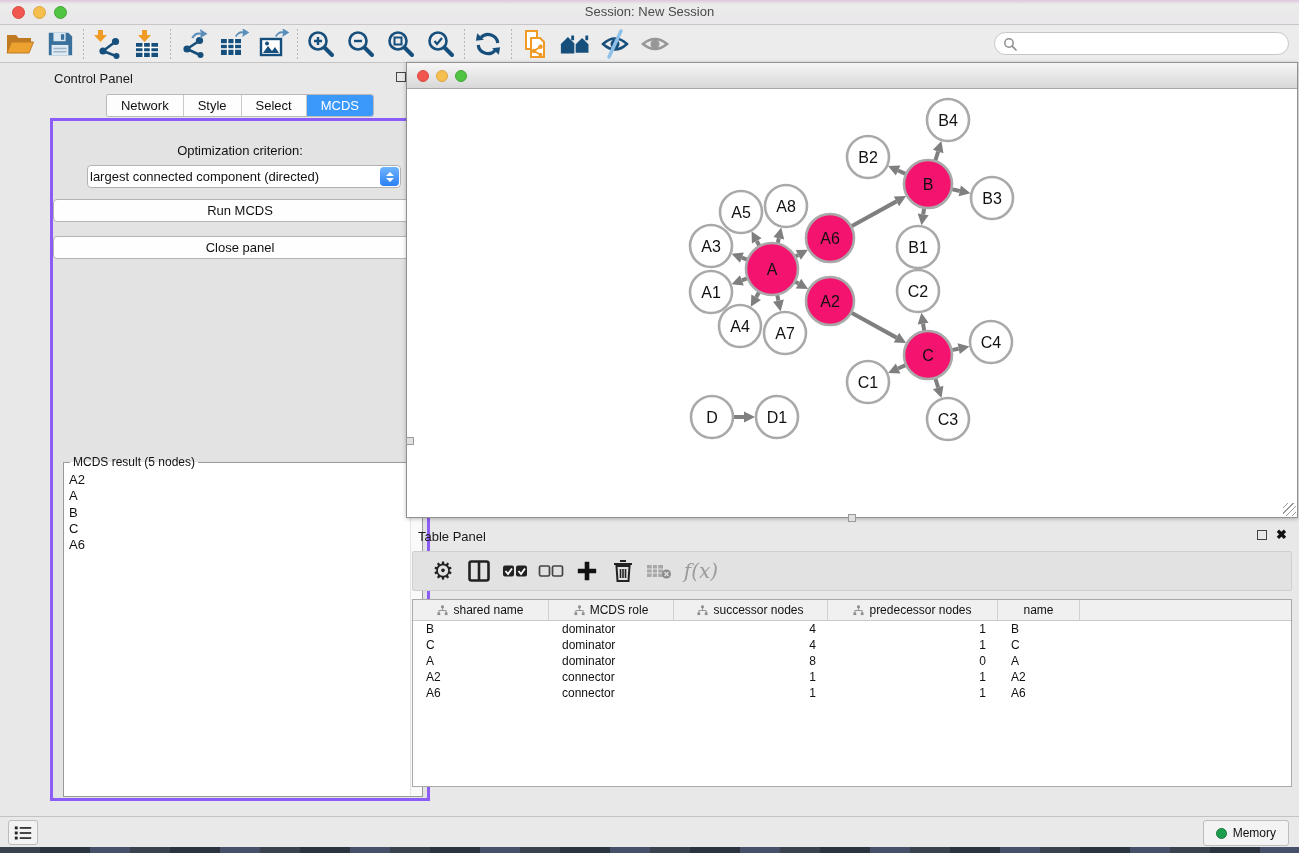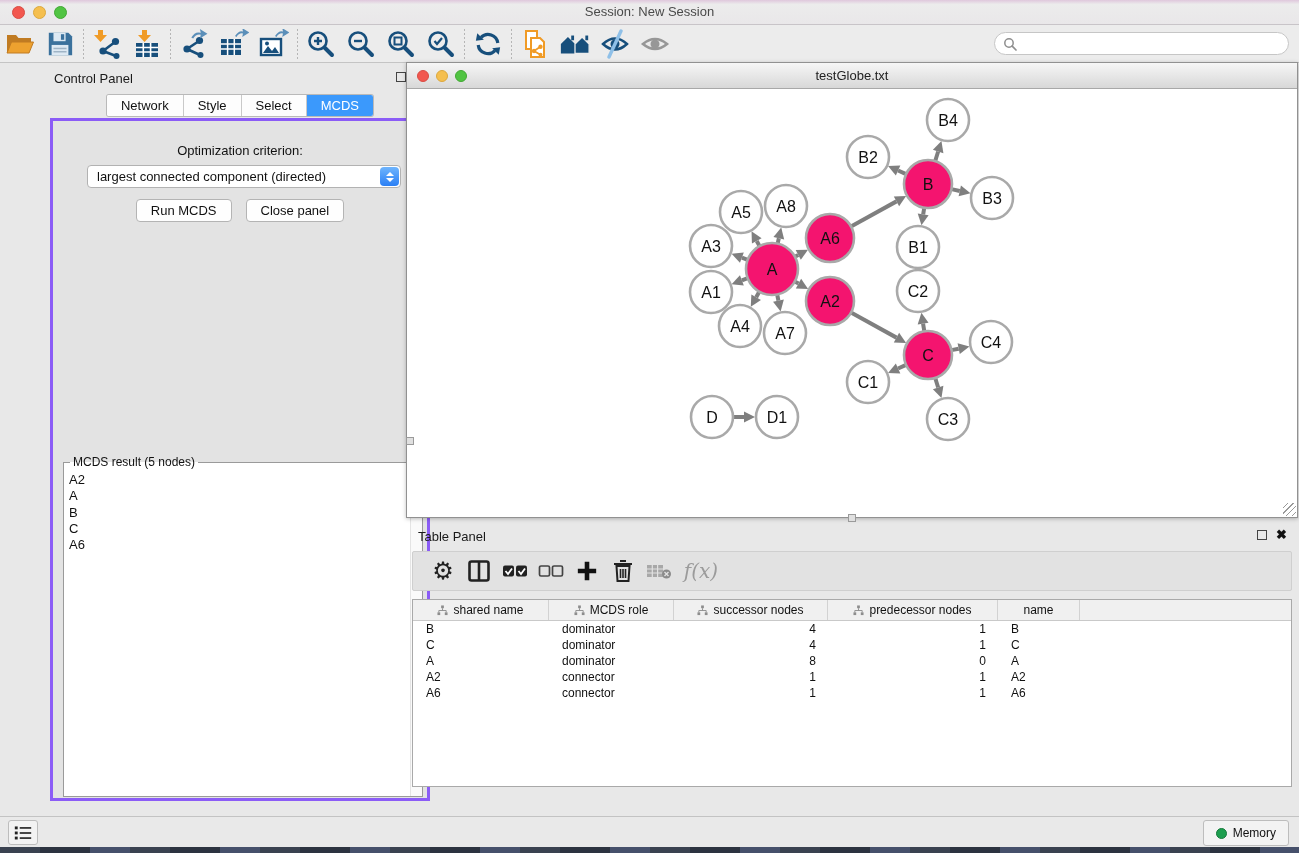--- a/index.html
+++ b/index.html
@@ -44,28 +44,28 @@
   .tabrow { position:absolute; top:32px; left:0; width:100%; display:flex; justify-content:center; }
   .seg { display:flex; border-radius:2px; overflow:hidden; box-shadow:0 0 0 1px #b9b9b9; background:#fff; }
   .seg .tab { padding:3px 14px; font-size:13px; color:#111; background:#fdfdfd; border-right:1px solid #c9c9c9; cursor:default;}
   .seg .tab:last-child { border-right:none; }
   .seg .tab.active { background:#3b99fc; color:#fff; }
   #cp-body { position:absolute; left:8px; top:55px; width:380px; height:683px;
     background:#e3e3e3; border:3px solid #8b5cf6; }
   #opt-label { position:absolute; top:22px; width:100%; text-align:center; font-size:13px; color:#111; }
   #criterion { position:absolute; left:34px; top:44px; width:314px; height:23px; background:#fff;
     border:1px solid #b2b2b2; border-radius:4px; display:flex; align-items:center; cursor:default; }
-  #criterion .val { flex:1; font-size:13px; padding-left:9px; color:#111; white-space:nowrap; }
+  #criterion .val { flex:1; font-size:13px; padding-left:2px; color:#111; white-space:nowrap; }
   #criterion .spin { width:19px; height:19px; margin-right:1px; border-radius:4px;
     background:linear-gradient(180deg,#6fb5fd,#2a7ff5); display:flex; flex-direction:column;
     align-items:center; justify-content:center; gap:2px; }
   .chev { width:0; height:0; border-left:4px solid transparent; border-right:4px solid transparent; }
   .chev.up { border-bottom:4px solid #fff; }
   .chev.dn { border-top:4px solid #fff; }
-  .cp-btnrow { position:absolute; top:78px; left:0; width:100%; display:flex; justify-content:center; gap:14px; }
+  .cp-btnrow { position:absolute; top:78px; left:0; width:100%; display:flex; justify-content:center; gap:14px;flex-direction:column; }
   .mac-btn { background:#fefefe; border:1px solid #b4b4b4; border-radius:4px; font-size:13px;
     color:#111; padding:3px 14px; cursor:default; }
   #mcds-result { position:absolute; left:10px; top:334px; width:360px; height:342px;
     border:1px solid #9a9a9a; background:#fff; }
   #mcds-result legend { font-size:12px; color:#111; margin-left:6px; padding:0 3px; }
   #result-list { position:absolute; inset:0; padding:3px 0 0 5px; }
   .result-item { font-size:13px; color:#111; line-height:16.3px; }
   #result-scroll { position:absolute; right:0; top:0; bottom:0; width:12px; background:#fafafa; border-left:1px solid #e4e4e4; }
 
   
@@ -321,21 +321,20 @@
       </div>
     </div>
 
     <div id="net-window">
       <div id="net-titlebar">
         <div class="lights">
           <span class="light red"></span>
           <span class="light yellow"></span>
           <span class="light green"></span>
         </div>
-        <div id="net-title">testGlobe.txt</div>
       </div>
       <div id="net-canvas">
         <svg id="graph" viewBox="0 0 890 428">
             <line x1="340.67187055376144" y1="189.17290126661456" x2="334.87801045099513" y2="191.3574714692969" stroke="#7f7f7f" stroke-width="4"></line>
             <polygon points="324.5853403006634,195.23831431286462 332.93758902921127,186.21113639413105 336.818431872779,196.50380654446278" fill="#7f7f7f"></polygon>
             <line x1="387.7650197846966" y1="192.5600109156947" x2="391.4792033750354" y2="194.60921565519195" stroke="#7f7f7f" stroke-width="4"></line>
             <polygon points="401.11055789933016,199.92306642721664 388.82227798902306,199.42489291733932 394.13612876104776,189.79353839304457" fill="#7f7f7f"></polygon>
             <line x1="340.67187055376144" y1="170.82709873338544" x2="334.87801045099513" y2="168.6425285307031" stroke="#7f7f7f" stroke-width="4"></line>
             <polygon points="324.5853403006634,164.76168568713538 336.818431872779,163.49619345553722 332.93758902921127,173.78886360586895" fill="#7f7f7f"></polygon>
             <line x1="352.2720963256014" y1="202.6715784200225" x2="349.15464697135207" y2="208.22453508227912" stroke="#7f7f7f" stroke-width="4"></line>

